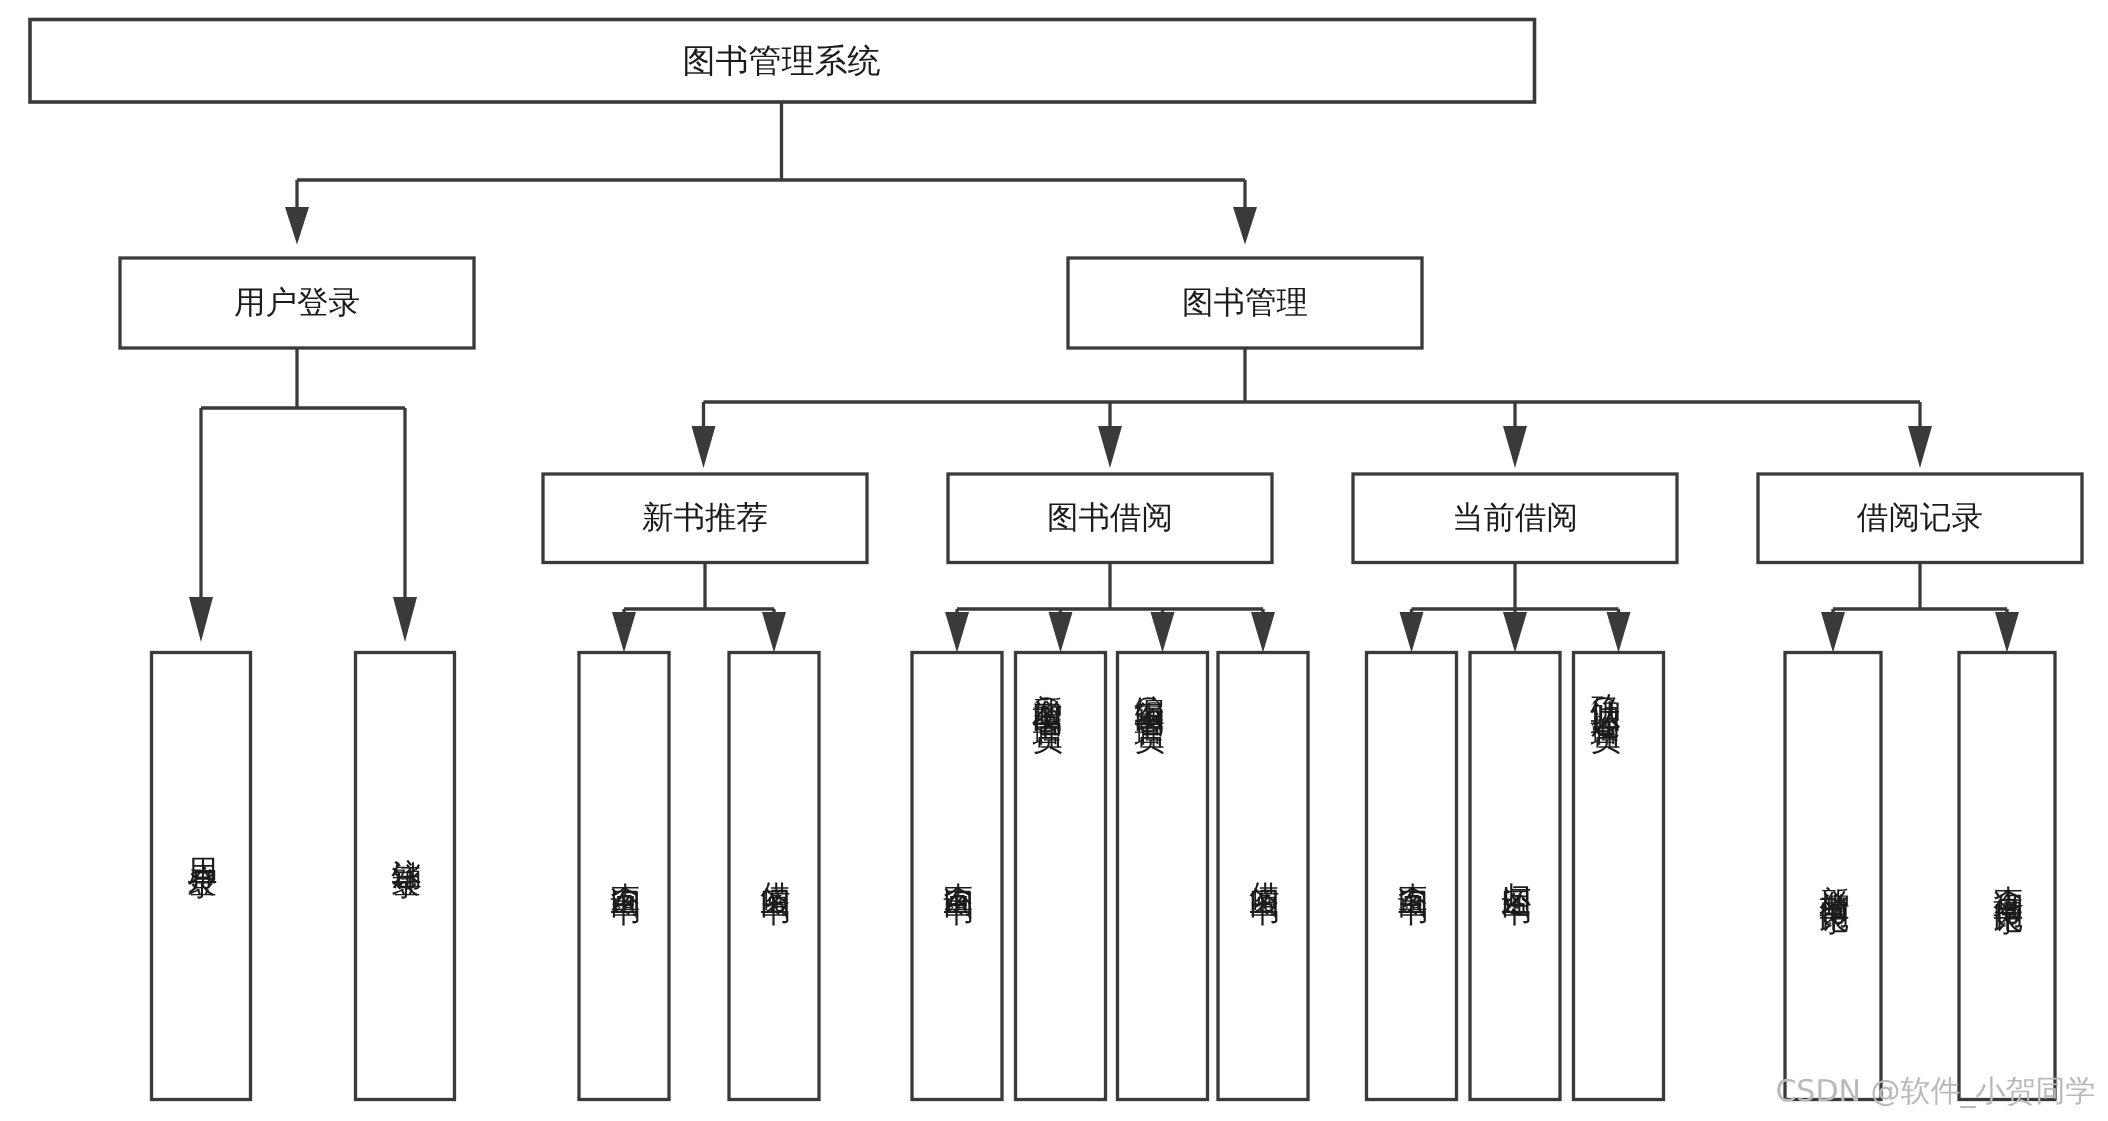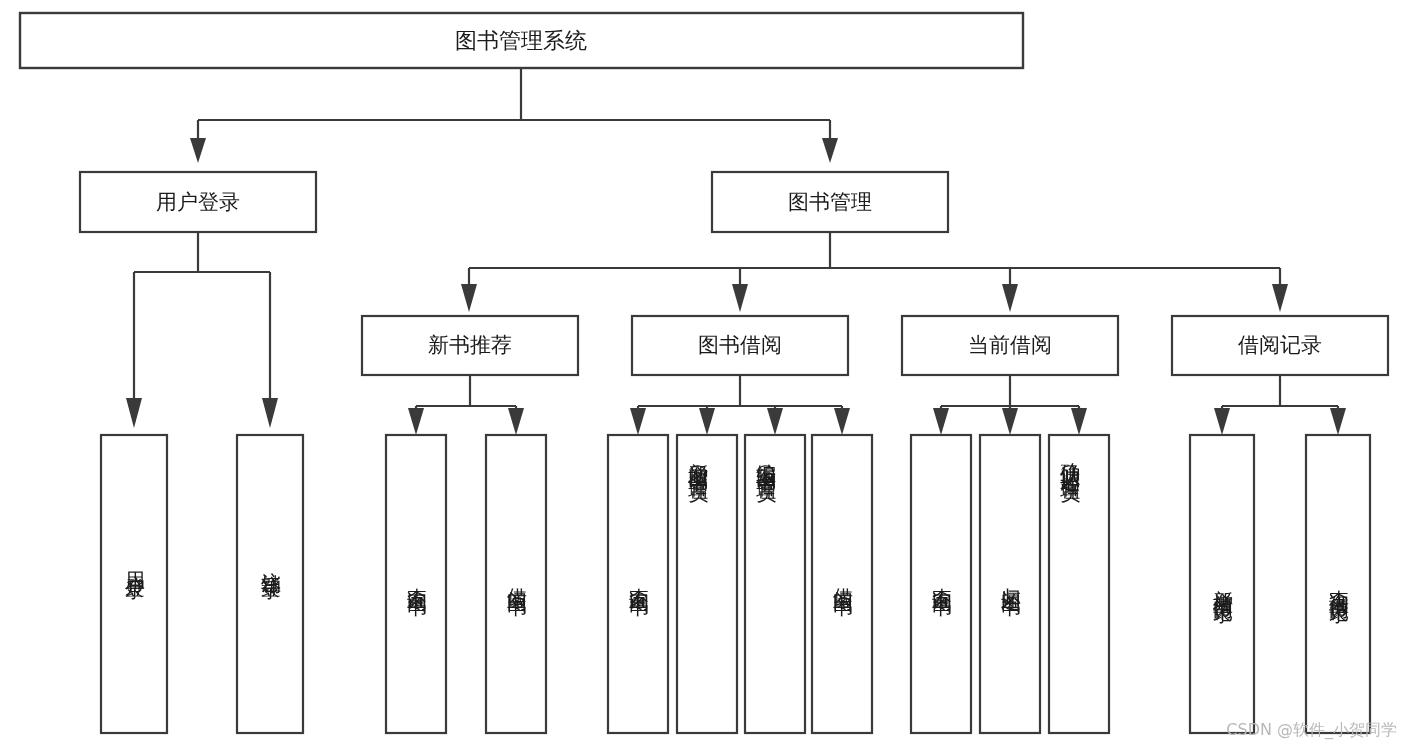--- a/index.html
+++ b/index.html
@@ -57,21 +57,21 @@
     font-size: 20px;
     writing-mode: vertical-rl;
     text-orientation: upright;
     letter-spacing: 3px;
   }
   .watermark {
     position: absolute;
     right: 8px;
     bottom: 6px;
     font-family: "DejaVu Sans", "Liberation Sans", sans-serif;
-    font-size: 16px;
+    font-size: 20px;
     color: #b9b9b9;
     white-space: nowrap;
     pointer-events: none;
   }
 </style>
 </head>
 <body>
 
 <div id="diagram-root">
 

